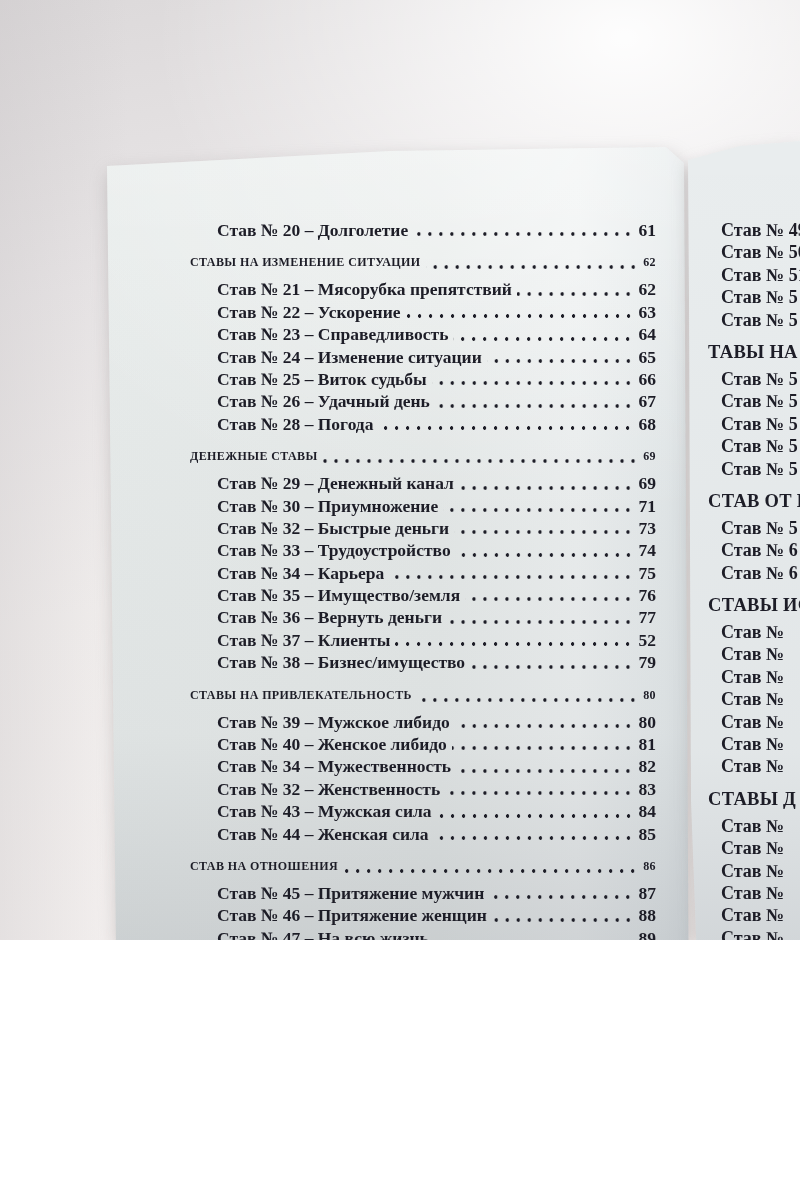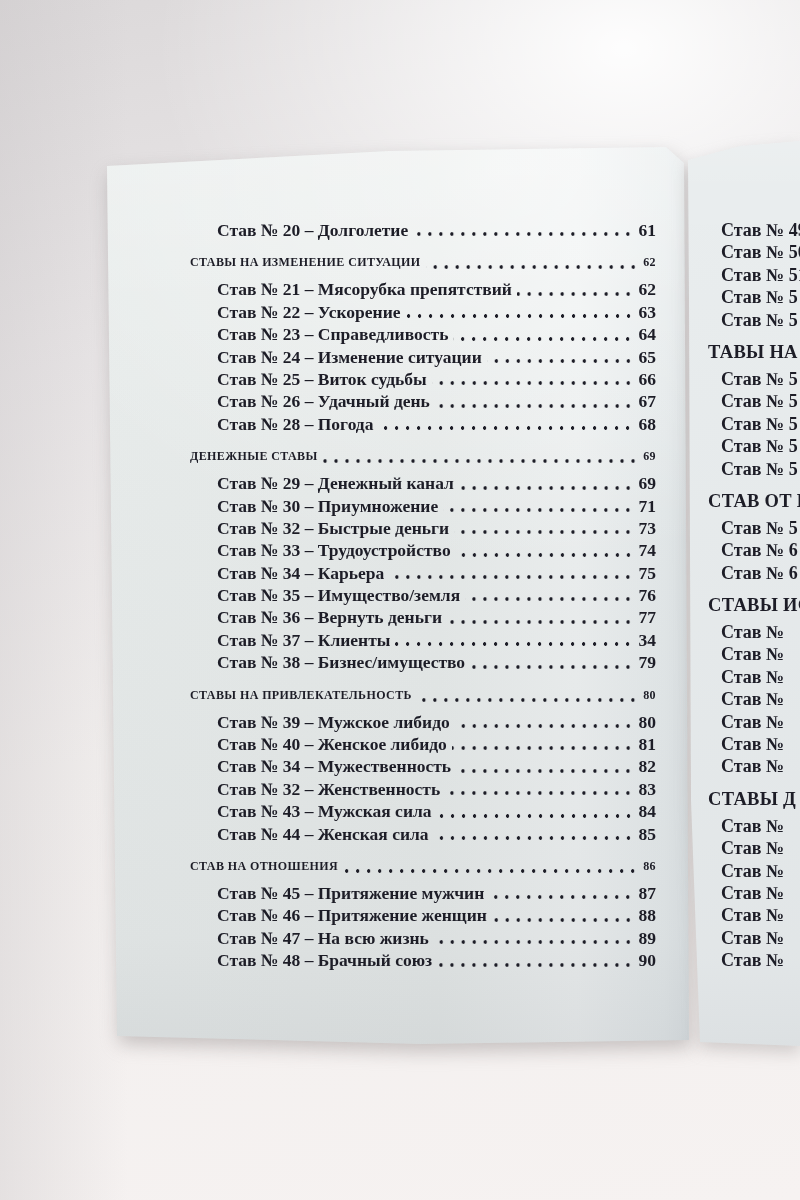--- a/index.html
+++ b/index.html
@@ -1,18 +1,18 @@
 <!DOCTYPE html>
 <html style="--ink: #1d1d27; --page-tint: #e6eae9; --background-top: #dcd9da; --background-bottom: #f6f2f1;"><head>
 <meta charset="utf-8">
 <style>
   html,body{margin:0;padding:0;}
   body{width:800px;height:1200px;overflow:hidden;
        font-family:"Liberation Serif", serif;}
-  .scene{position:relative;width:800px;height:1200px;overflow:hidden;
+  .scene{position:relative;width:800px;height:940px;overflow:hidden;
     background:
       linear-gradient(90deg, rgba(198,194,196,.35) 0, rgba(198,194,196,0) 16%),
       radial-gradient(720px 520px at 78% 4%, rgba(255,255,255,.95), rgba(255,255,255,0) 65%),
       linear-gradient(170deg, var(--background-top,#dcd9da) 0%, #e9e6e7 28%, #f2efee 58%, var(--background-bottom,#f6f2f1) 100%);
   }
   .pLw{position:absolute;inset:0;filter:drop-shadow(2px 8px 9px rgba(125,118,118,.38));}
   .pRw{position:absolute;inset:0;filter:drop-shadow(0 7px 8px rgba(125,118,118,.30));}
   .pageL{position:absolute;inset:0;
     clip-path:polygon(107px 166px,390px 151px,666px 147px,684px 163px,689px 1040px,420px 1044px,117px 1036px);
     background:
@@ -148,21 +148,21 @@
 
           <div class="row entry">
             <span class="label">Став № 36 – Вернуть деньги</span>
             <span class="dots"></span>
             <span class="pnum">77</span>
           </div>
 
           <div class="row entry">
             <span class="label">Став № 37 – Клиенты</span>
             <span class="dots"></span>
-            <span class="pnum">34</span>
+            <span class="pnum">52</span>
           </div>
 
           <div class="row entry">
             <span class="label">Став № 38 – Бизнес/имущество</span>
             <span class="dots"></span>
             <span class="pnum">79</span>
           </div>
 
           <div class="row header">
             <span class="label">СТАВЫ НА ПРИВЛЕКАТЕЛЬНОСТЬ</span>

